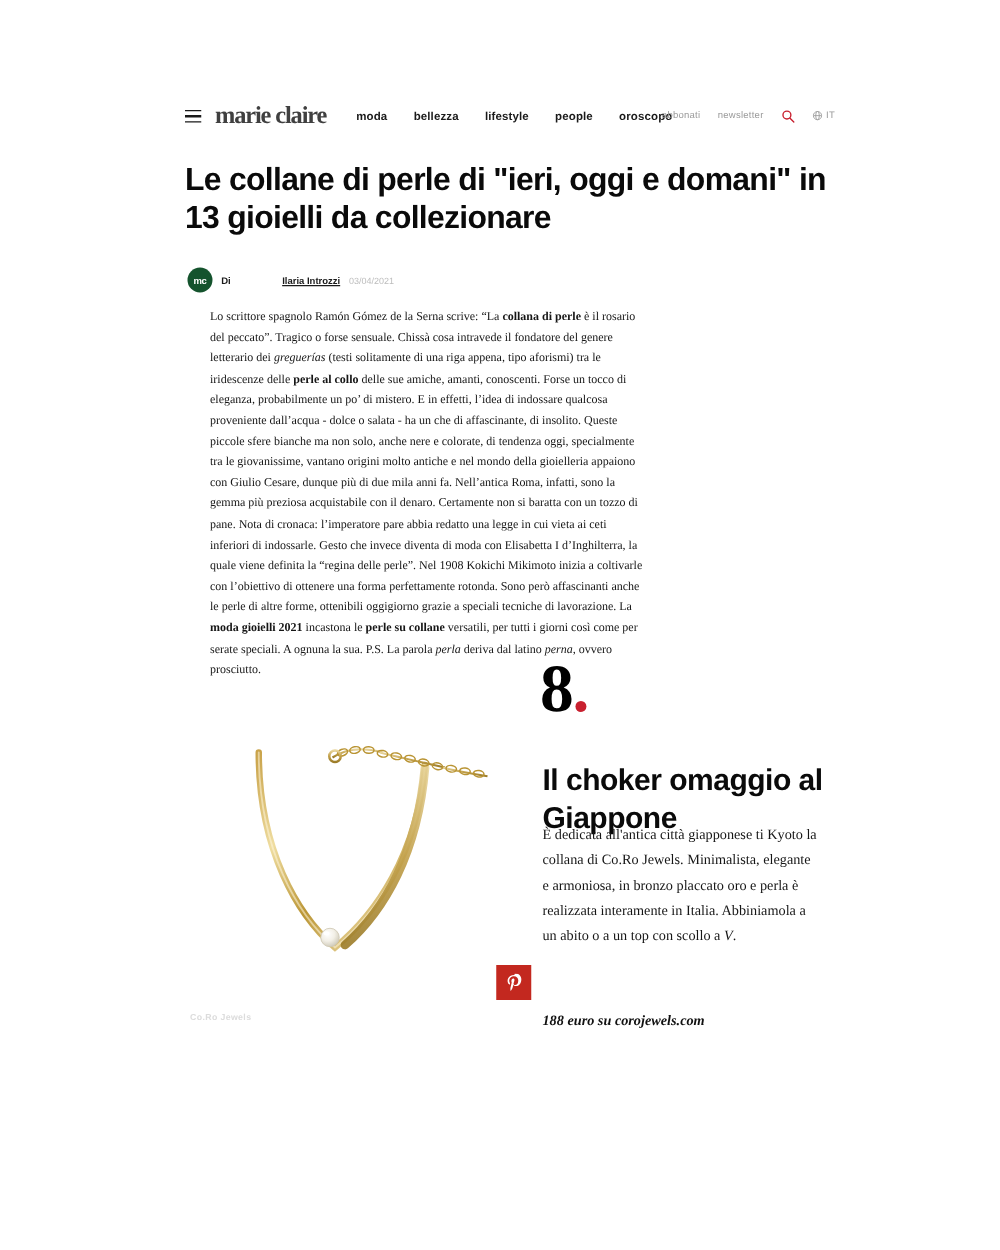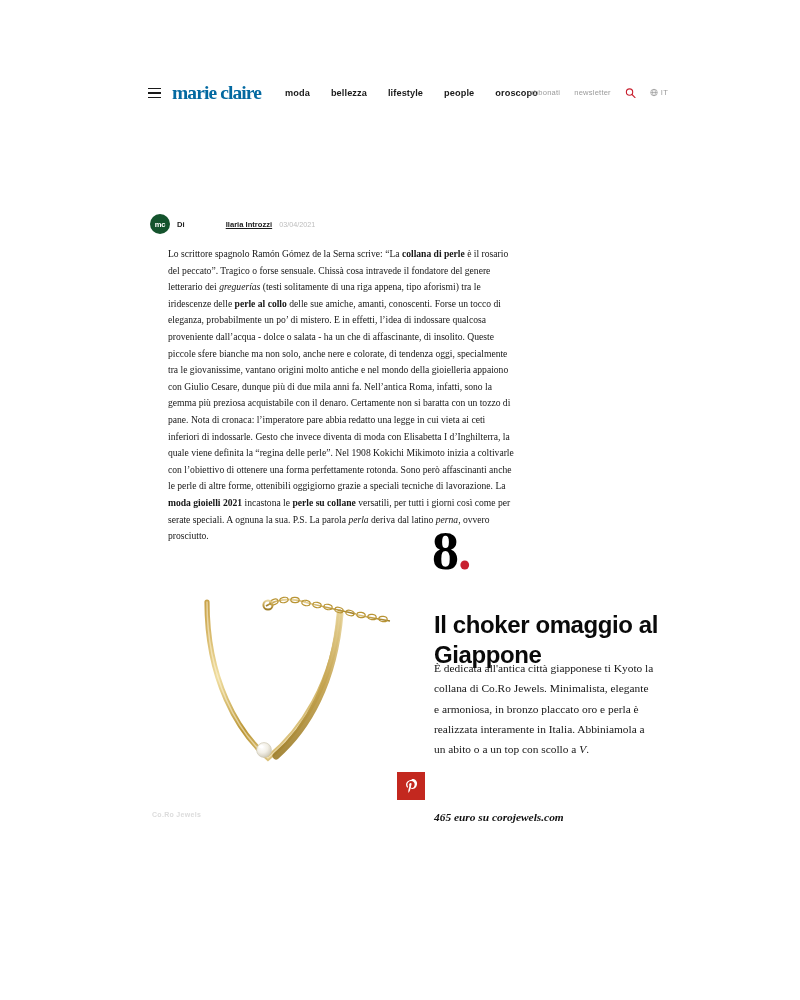--- a/index.html
+++ b/index.html
@@ -28,21 +28,21 @@
     width: 13px; height: 11px;
     display: flex; flex-direction: column; justify-content: space-between;
     margin-right: 11px; cursor: pointer;
   }
   .hamburger span { display: block; height: 1.4px; background: #1a1a1a; width: 100%; }
   .logo {
     font-family: "Liberation Serif", serif;
     font-weight: 700;
     font-size: 19.5px;
     letter-spacing: -0.9px;
-    color: #0369a1;
+    color: #404040;
     white-space: nowrap;
     margin-right: 24px;
     line-height: 1;
   }
   .nav-main { display: flex; gap: 21px; align-items: center; }
   .nav-main a {
     font-size: 9.2px; font-weight: 700; color: #1a1a1a;
     text-decoration: none; letter-spacing: 0.1px;
   }
   .nav-right {
@@ -220,20 +220,21 @@
         <svg class="globe-icon" viewBox="0 0 16 16" fill="none" stroke="#9a9a9a" stroke-width="1.4">
           <circle cx="8" cy="8" r="6.6"></circle>
           <ellipse cx="8" cy="8" rx="2.9" ry="6.6"></ellipse>
           <line x1="1.6" y1="8" x2="14.4" y2="8"></line>
         </svg>
         <span class="lang-label">IT</span>
       </span>
     </div>
   </div>
 
+  <h1 class="title">Le collane di perle di "ieri, oggi e domani" in 13 gioielli da collezionare</h1>
 
   <div class="byline">
     <div class="avatar">mc</div>
     <div class="byline-text">
       <span>Di</span>
       <span class="author">Ilaria Introzzi</span>
       <span class="byline-date">03/04/2021</span>
     </div>
   </div>
 
@@ -296,15 +297,15 @@
 
   <div class="pin-button">
     <svg viewBox="0 0 24 24" fill="#ffffff">
       <path d="M12 1.6C6.3 1.6 3.3 5.4 3.3 9.2c0 1.8.9 4 2.5 4.7.2.1.3 0 .4-.2l.3-1.2c0-.1 0-.2-.1-.3-.6-.7-1-1.9-1-3.1 0-3 2.2-5.9 6-5.9 3.3 0 5.6 2.2 5.6 5.3 0 3.6-1.8 6-4.1 6-1.3 0-2.2-1-1.9-2.3.4-1.5 1.1-3.1 1.1-4.2 0-1-.5-1.8-1.6-1.8-1.3 0-2.3 1.3-2.3 3.1 0 1.1.4 1.9.4 1.9l-1.5 6.3c-.4 1.8-.1 4.1 0 4.3 0 .1.2.2.3.1.1-.2 1.8-2.2 2.4-4.3l.9-3.4c.5.9 1.8 1.6 3.2 1.6 4.2 0 7-3.8 7-8.9 0-3.8-3.3-7.4-8.3-7.4z"></path>
     </svg>
   </div>
 
   <div class="item-number"><span>8</span><span class="dot">.</span></div>
   <h2 class="item-heading">Il choker omaggio al Giappone</h2>
   <div class="item-desc">È dedicata all'antica città giapponese ti Kyoto la collana di Co.Ro Jewels. Minimalista, elegante e armoniosa, in bronzo placcato oro e perla è realizzata interamente in Italia. Abbiniamola a un abito o a un top con scollo a <i>V</i>.</div>
-  <div class="item-price">465 euro su corojewels.com</div>
+  <div class="item-price">188 euro su corojewels.com</div>
 
 </div>
 
 </body></html>

